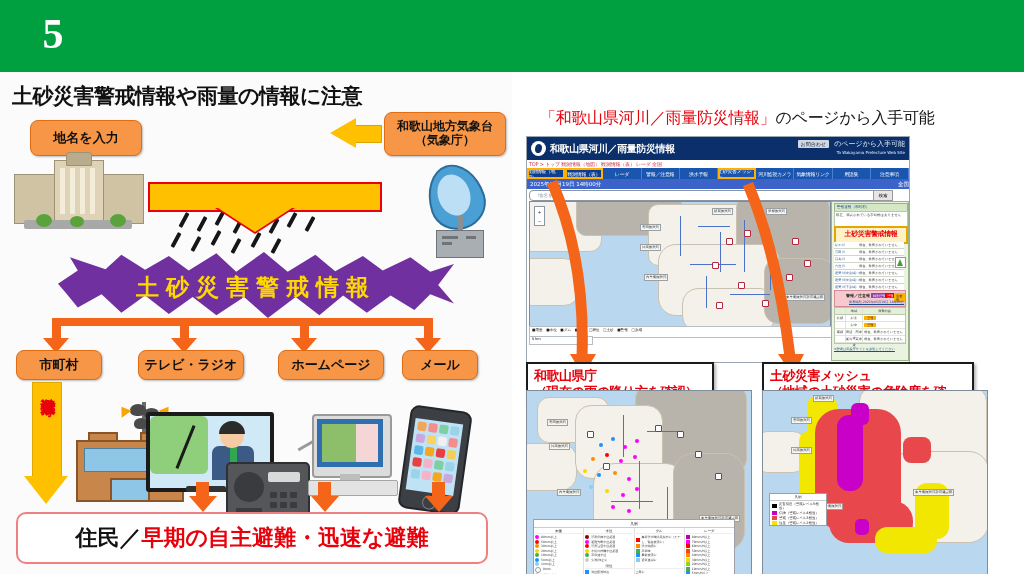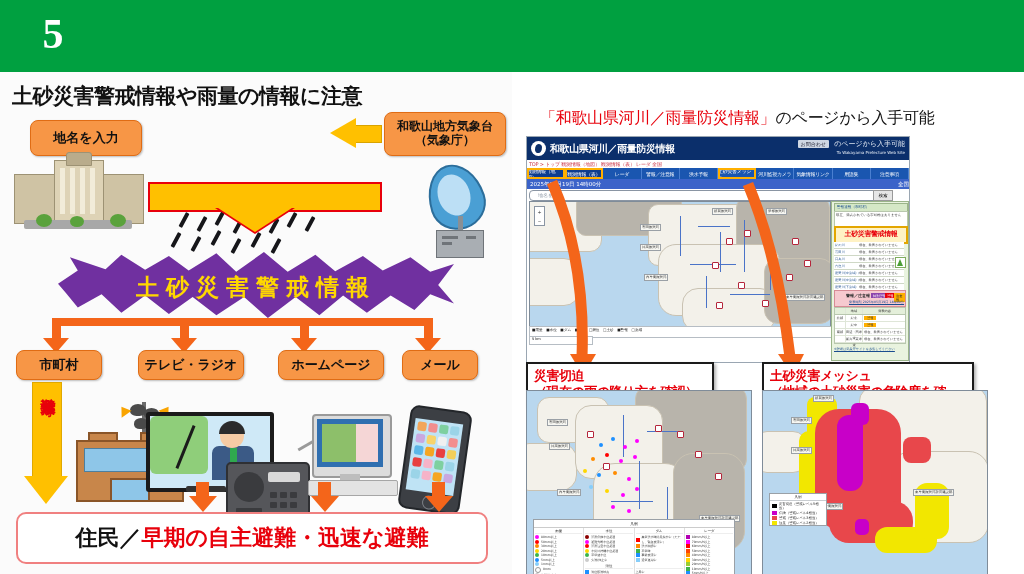--- a/index.html
+++ b/index.html
@@ -581,21 +581,21 @@
     </div>
 
     <svg style="position:absolute;left:0;top:0;width:512px;height:502px;pointer-events:none;">
       <path d="M 40 110 C 66 170, 72 230, 70 285" stroke="#f4651a" stroke-width="11" fill="none"></path>
       <polygon points="58,282 84,282 71,304" fill="#f4651a"></polygon>
       <path d="M 236 112 C 260 170, 272 235, 278 285" stroke="#f4651a" stroke-width="11" fill="none"></path>
       <polygon points="266,282 292,282 281,304" fill="#f4651a"></polygon>
     </svg>
 
     <div class="callout co-left">
-      <div>災害切迫</div>
+      <div>和歌山県庁</div>
       <div>（現在の雨の降り方を確認）</div>
     </div>
     <div class="callout co-right">
       <div>土砂災害メッシュ</div>
       <div>（地域の土砂災害の危険度を確認）</div>
     </div>
 
     <div class="inset ins-left">
       <div class="land" style="left:10px;top:6px;width:70px;height:44px;border-radius:12px;"></div>
       <div class="land" style="left:-14px;top:52px;width:62px;height:46px;border-radius:16px;"></div>

